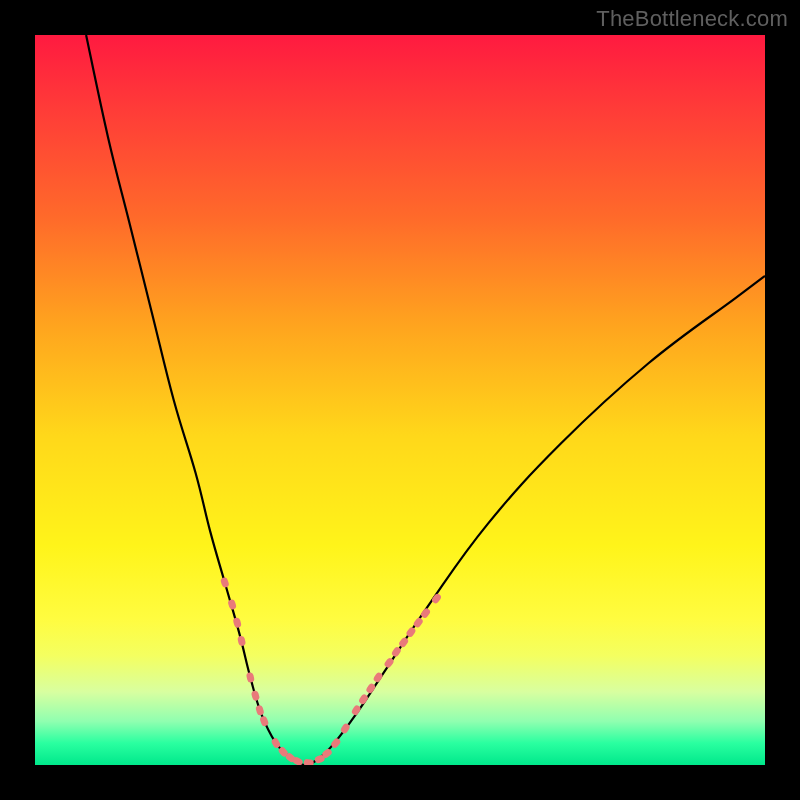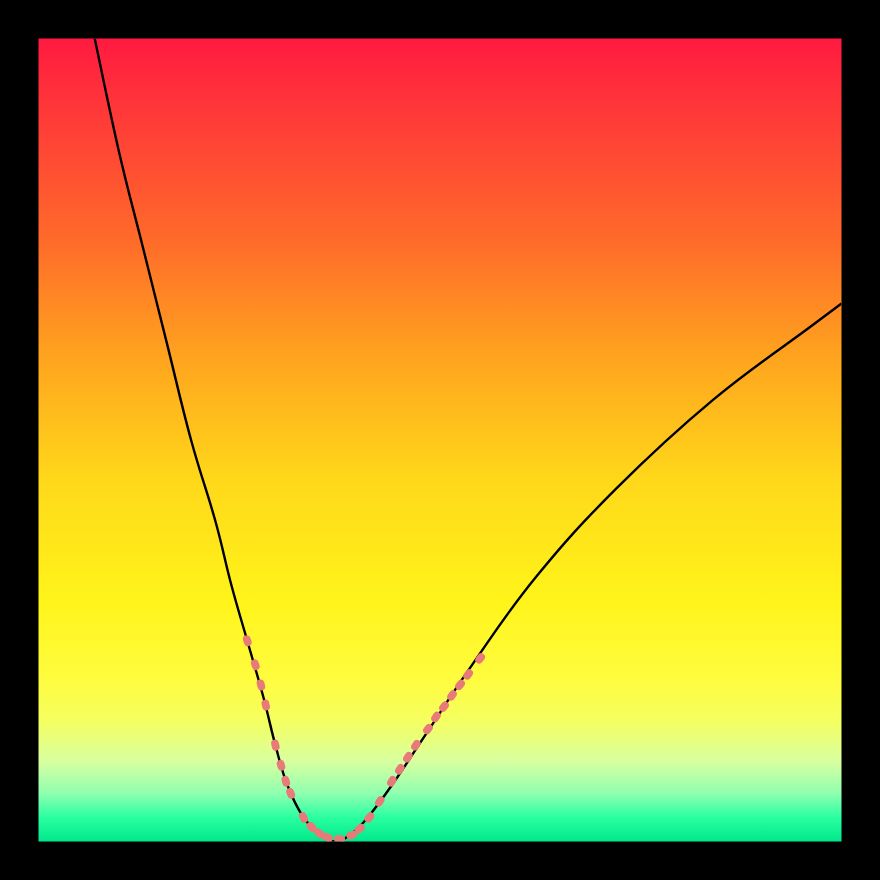--- a/index.html
+++ b/index.html
@@ -86,13 +86,14 @@
           <rect x="349.05" y="624.30" width="10" height="7" rx="3.5" ry="3.5" fill="#e97a7a" transform="rotate(-53.1 354.05 627.80)"></rect>
           <rect x="356.35" y="613.35" width="10" height="7" rx="3.5" ry="3.5" fill="#e97a7a" transform="rotate(-56.3 361.35 616.85)"></rect>
           <rect x="363.65" y="603.86" width="10" height="7" rx="3.5" ry="3.5" fill="#e97a7a" transform="rotate(-52.4 368.65 607.36)"></rect>
           <rect x="370.95" y="593.64" width="10" height="7" rx="3.5" ry="3.5" fill="#e97a7a" transform="rotate(-54.5 375.95 597.14)"></rect>
           <rect x="378.25" y="584.15" width="10" height="7" rx="3.5" ry="3.5" fill="#e97a7a" transform="rotate(-52.4 383.25 587.65)"></rect>
           <rect x="385.55" y="574.66" width="10" height="7" rx="3.5" ry="3.5" fill="#e97a7a" transform="rotate(-52.4 390.55 578.16)"></rect>
           <rect x="396.50" y="560.06" width="10" height="7" rx="3.5" ry="3.5" fill="#e97a7a" transform="rotate(-53.1 401.50 563.56)"></rect>
         </g>
     </svg>
   </div>
+  <div class="watermark">TheBottleneck.com</div>
 </div>
 
 </body></html>

